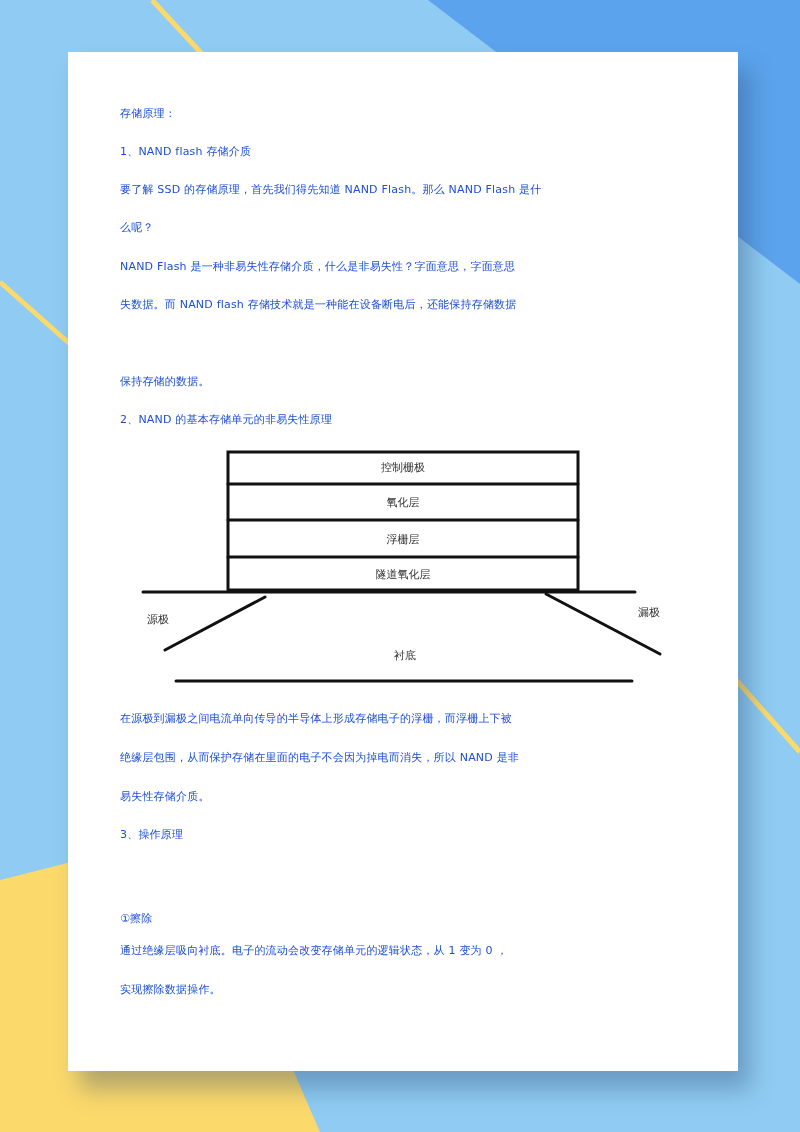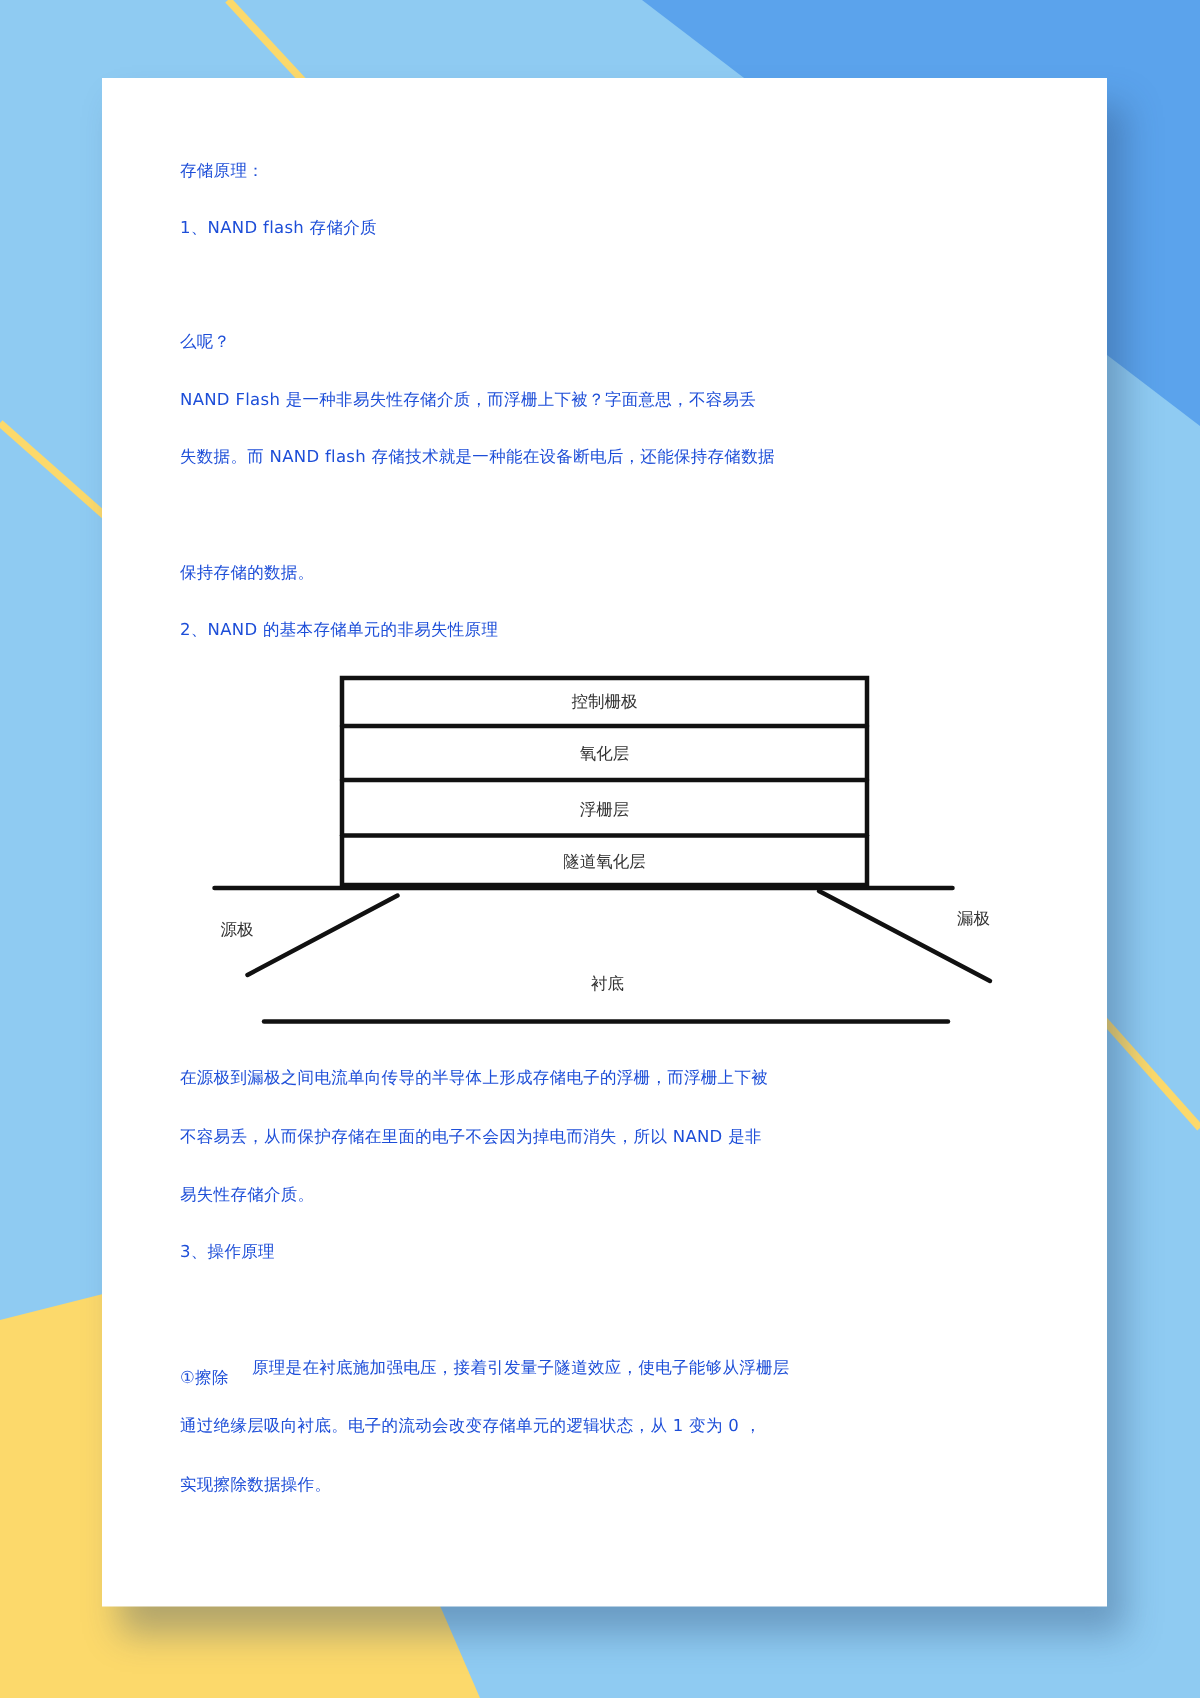--- a/index.html
+++ b/index.html
@@ -33,22 +33,23 @@
   <polygon points="428,0 800,0 800,284" fill="#5ba3ec"></polygon>
   <polygon points="0,880 190,832 320,1132 0,1132" fill="#fcd96b"></polygon>
   <line x1="152" y1="0" x2="204" y2="56" stroke="#fcd96b" stroke-width="5"></line>
   <line x1="0" y1="282" x2="70" y2="344" stroke="#fcd96b" stroke-width="5"></line>
   <line x1="736" y1="680" x2="800" y2="752" stroke="#fcd96b" stroke-width="5"></line>
 </svg>
 
 <div class="paper">
   <div class="line" style="top:52px">存储原理：</div>
   <div class="line" style="top:90px">1、NAND flash 存储介质</div>
+  <div class="line" style="top:128px">要了解 SSD 的存储原理，首先我们得先知道 NAND Flash。那么 NAND Flash  是什</div>
   <div class="line" style="top:166px">么呢？</div>
-  <div class="line" style="top:205px">NAND Flash 是一种非易失性存储介质，而浮栅上下被？字面意思，不容易丢</div>
+  <div class="line" style="top:205px">NAND Flash 是一种非易失性存储介质，什么是非易失性？字面意思，字面意思</div>
   <div class="line" style="top:243px">失数据。而 NAND flash 存储技术就是一种能在设备断电后，还能保持存储数据</div>
   <div class="line" style="top:320px">保持存储的数据。</div>
   <div class="line" style="top:358px">2、NAND  的基本存储单元的非易失性原理</div>
 
   <div class="diagram">
     <svg width="670" height="1019" style="position:absolute;left:0;top:0">
       <g stroke="#111" fill="none" stroke-linecap="round">
         <rect x="160" y="400" width="350" height="138" stroke-width="3"></rect>
         <line x1="160" y1="432" x2="510" y2="432" stroke-width="3"></line>
         <line x1="160" y1="468" x2="510" y2="468" stroke-width="3"></line>
@@ -62,20 +63,19 @@
     <div class="dlabel" style="left:335px;top:409px">控制栅极</div>
     <div class="dlabel" style="left:335px;top:444px">氧化层</div>
     <div class="dlabel" style="left:335px;top:481px">浮栅层</div>
     <div class="dlabel" style="left:335px;top:516px">隧道氧化层</div>
     <div class="dlabel" style="left:90px;top:561px">源极</div>
     <div class="dlabel" style="left:581px;top:554px">漏极</div>
     <div class="dlabel" style="left:337px;top:597px">衬底</div>
   </div>
 
   <div class="line" style="top:657px">在源极到漏极之间电流单向传导的半导体上形成存储电子的浮栅，而浮栅上下被</div>
-  <div class="line" style="top:696px">不容易丢，从而保护存储在里面的电子不会因为掉电而消失，所以  NAND  是非</div>
+  <div class="line" style="top:696px">绝缘层包围，从而保护存储在里面的电子不会因为掉电而消失，所以  NAND  是非</div>
   <div class="line" style="top:735px">易失性存储介质。</div>
   <div class="line" style="top:773px">3、操作原理</div>
   <div class="line" style="top:857px">①擦除</div>
-  <div class="line indent" style="top:850px">原理是在衬底施加强电压，接着引发量子隧道效应，使电子能够从浮栅层</div>
   <div class="line" style="top:889px">通过绝缘层吸向衬底。电子的流动会改变存储单元的逻辑状态，从 1  变为 0 ，</div>
   <div class="line" style="top:928px">实现擦除数据操作。</div>
 </div>
 
 </body></html>

